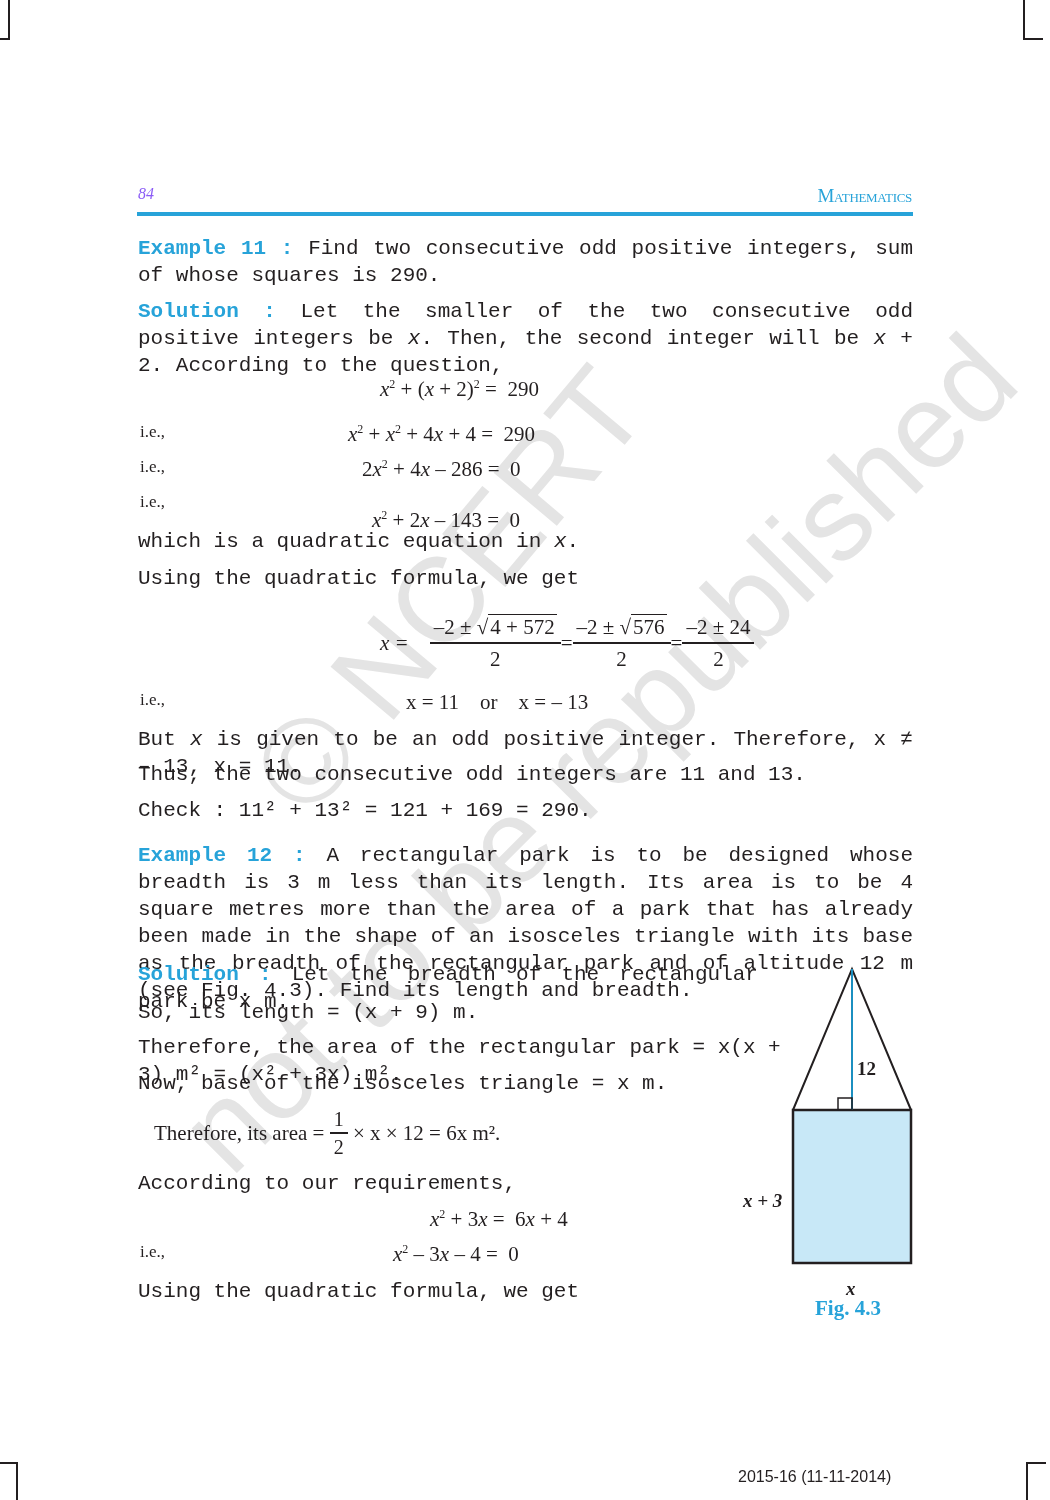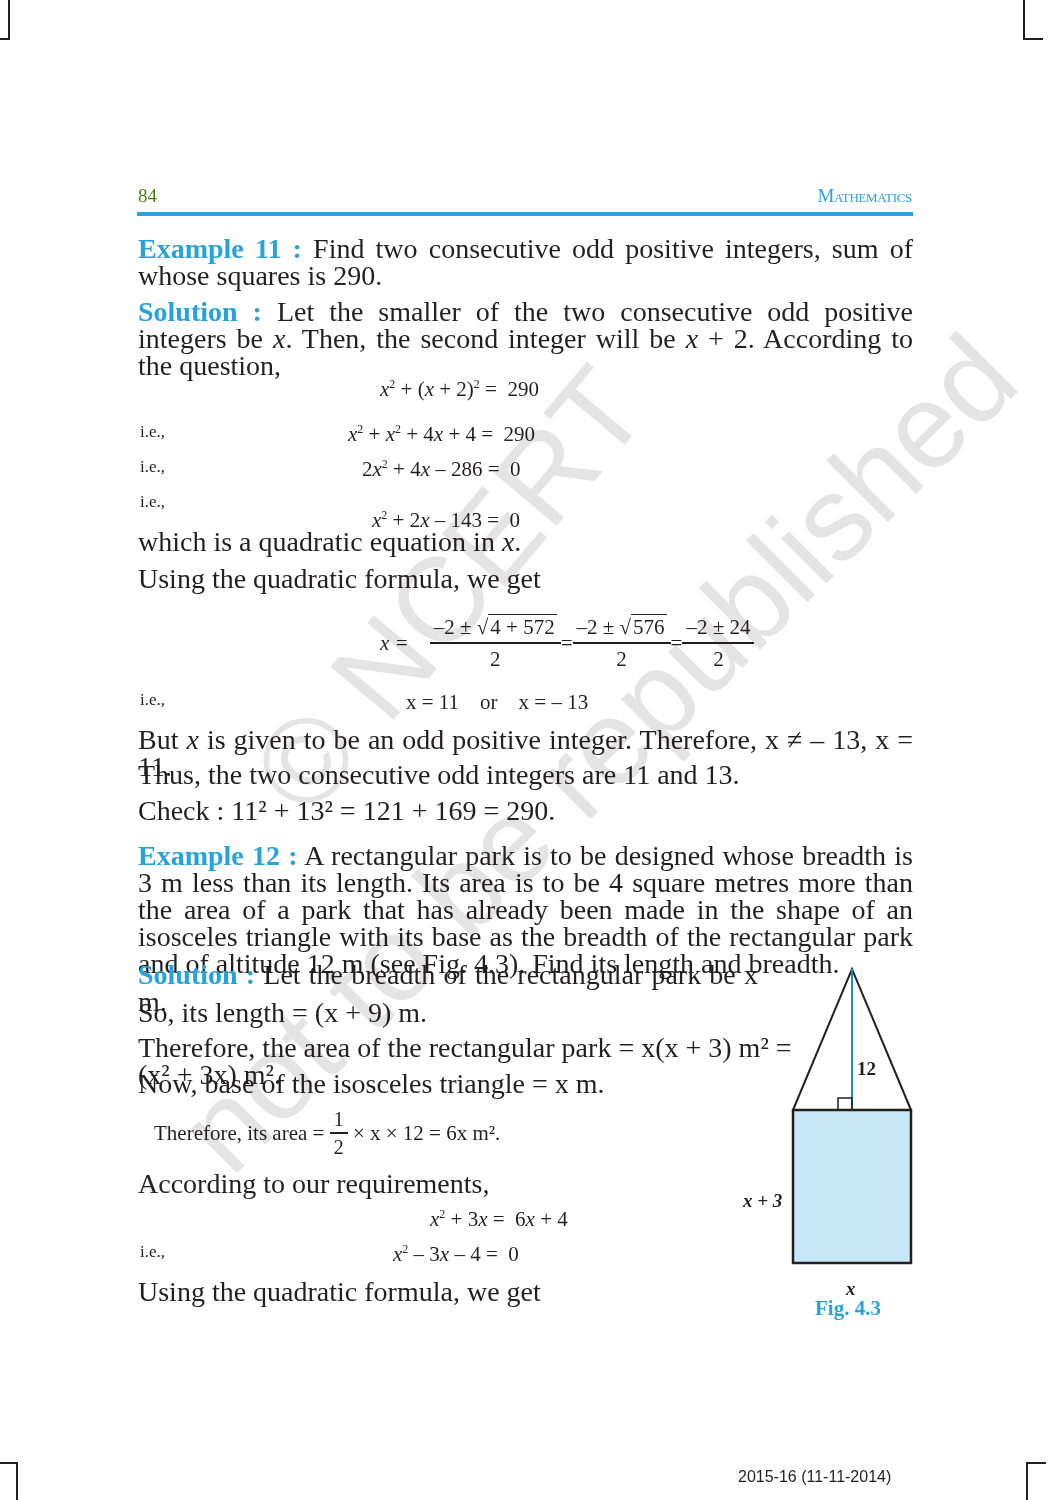--- a/index.html
+++ b/index.html
@@ -1,23 +1,23 @@
 <!DOCTYPE html>
 <html><head>
 <meta charset="utf-8">
 <style>
   html, body { margin: 0; padding: 0; background: #ffffff; }
   body { width: 1050px; height: 1500px; position: relative; overflow: hidden;
          font-family: "Liberation Serif", "DejaVu Serif", serif; color: #231f20; }
   .abs { position: absolute; }
   .crop { position: absolute; background: #231f20; }
-  .hdr-num { position: absolute; left: 138px; top: 185px; font-size: 19px; color: #4d7c0f; }
+  .hdr-num { position: absolute; left: 138px; top: 185px; font-size: 16px; color: #8b5cf6; font-style: italic; }
   .hdr-title { position: absolute; right: 138px; top: 185px; font-size: 19px; color: #27a3d9; font-variant: small-caps; letter-spacing: -0.3px; }
   .hdr-rule { position: absolute; left: 137px; top: 212px; width: 776px; height: 4px; background: #27a3d9; }
-  .p { position: absolute; left: 138px; width: 775px; font-size: 28px; line-height: 27px; text-align: justify; }
+  .p { position: absolute; left: 138px; width: 775px; font-size: 21px; line-height: 27px; text-align: justify; font-family: Liberation Mono, monospace; }
   .lbl { color: #27a3d9; font-weight: bold; }
   i.v { font-style: italic; }
   sup { font-size: 12px; vertical-align: 8px; line-height: 0; }
   .ie { position: absolute; left: 140px; font-size: 17px; }
   .eq { position: absolute; font-size: 21px; white-space: nowrap; }
   .frac { display: inline-block; vertical-align: middle; text-align: center; }
   .frac .num { display: block; padding: 0 4px; border-bottom: 2px solid #231f20; line-height: 30px; }
   .frac .den { display: block; line-height: 30px; }
   .sqrt { border-top: 1.5px solid #231f20; padding: 0 2px; }
   .watermark { position: absolute; color: #e4e4e4; font-family: "Liberation Sans", "DejaVu Sans", sans-serif;

